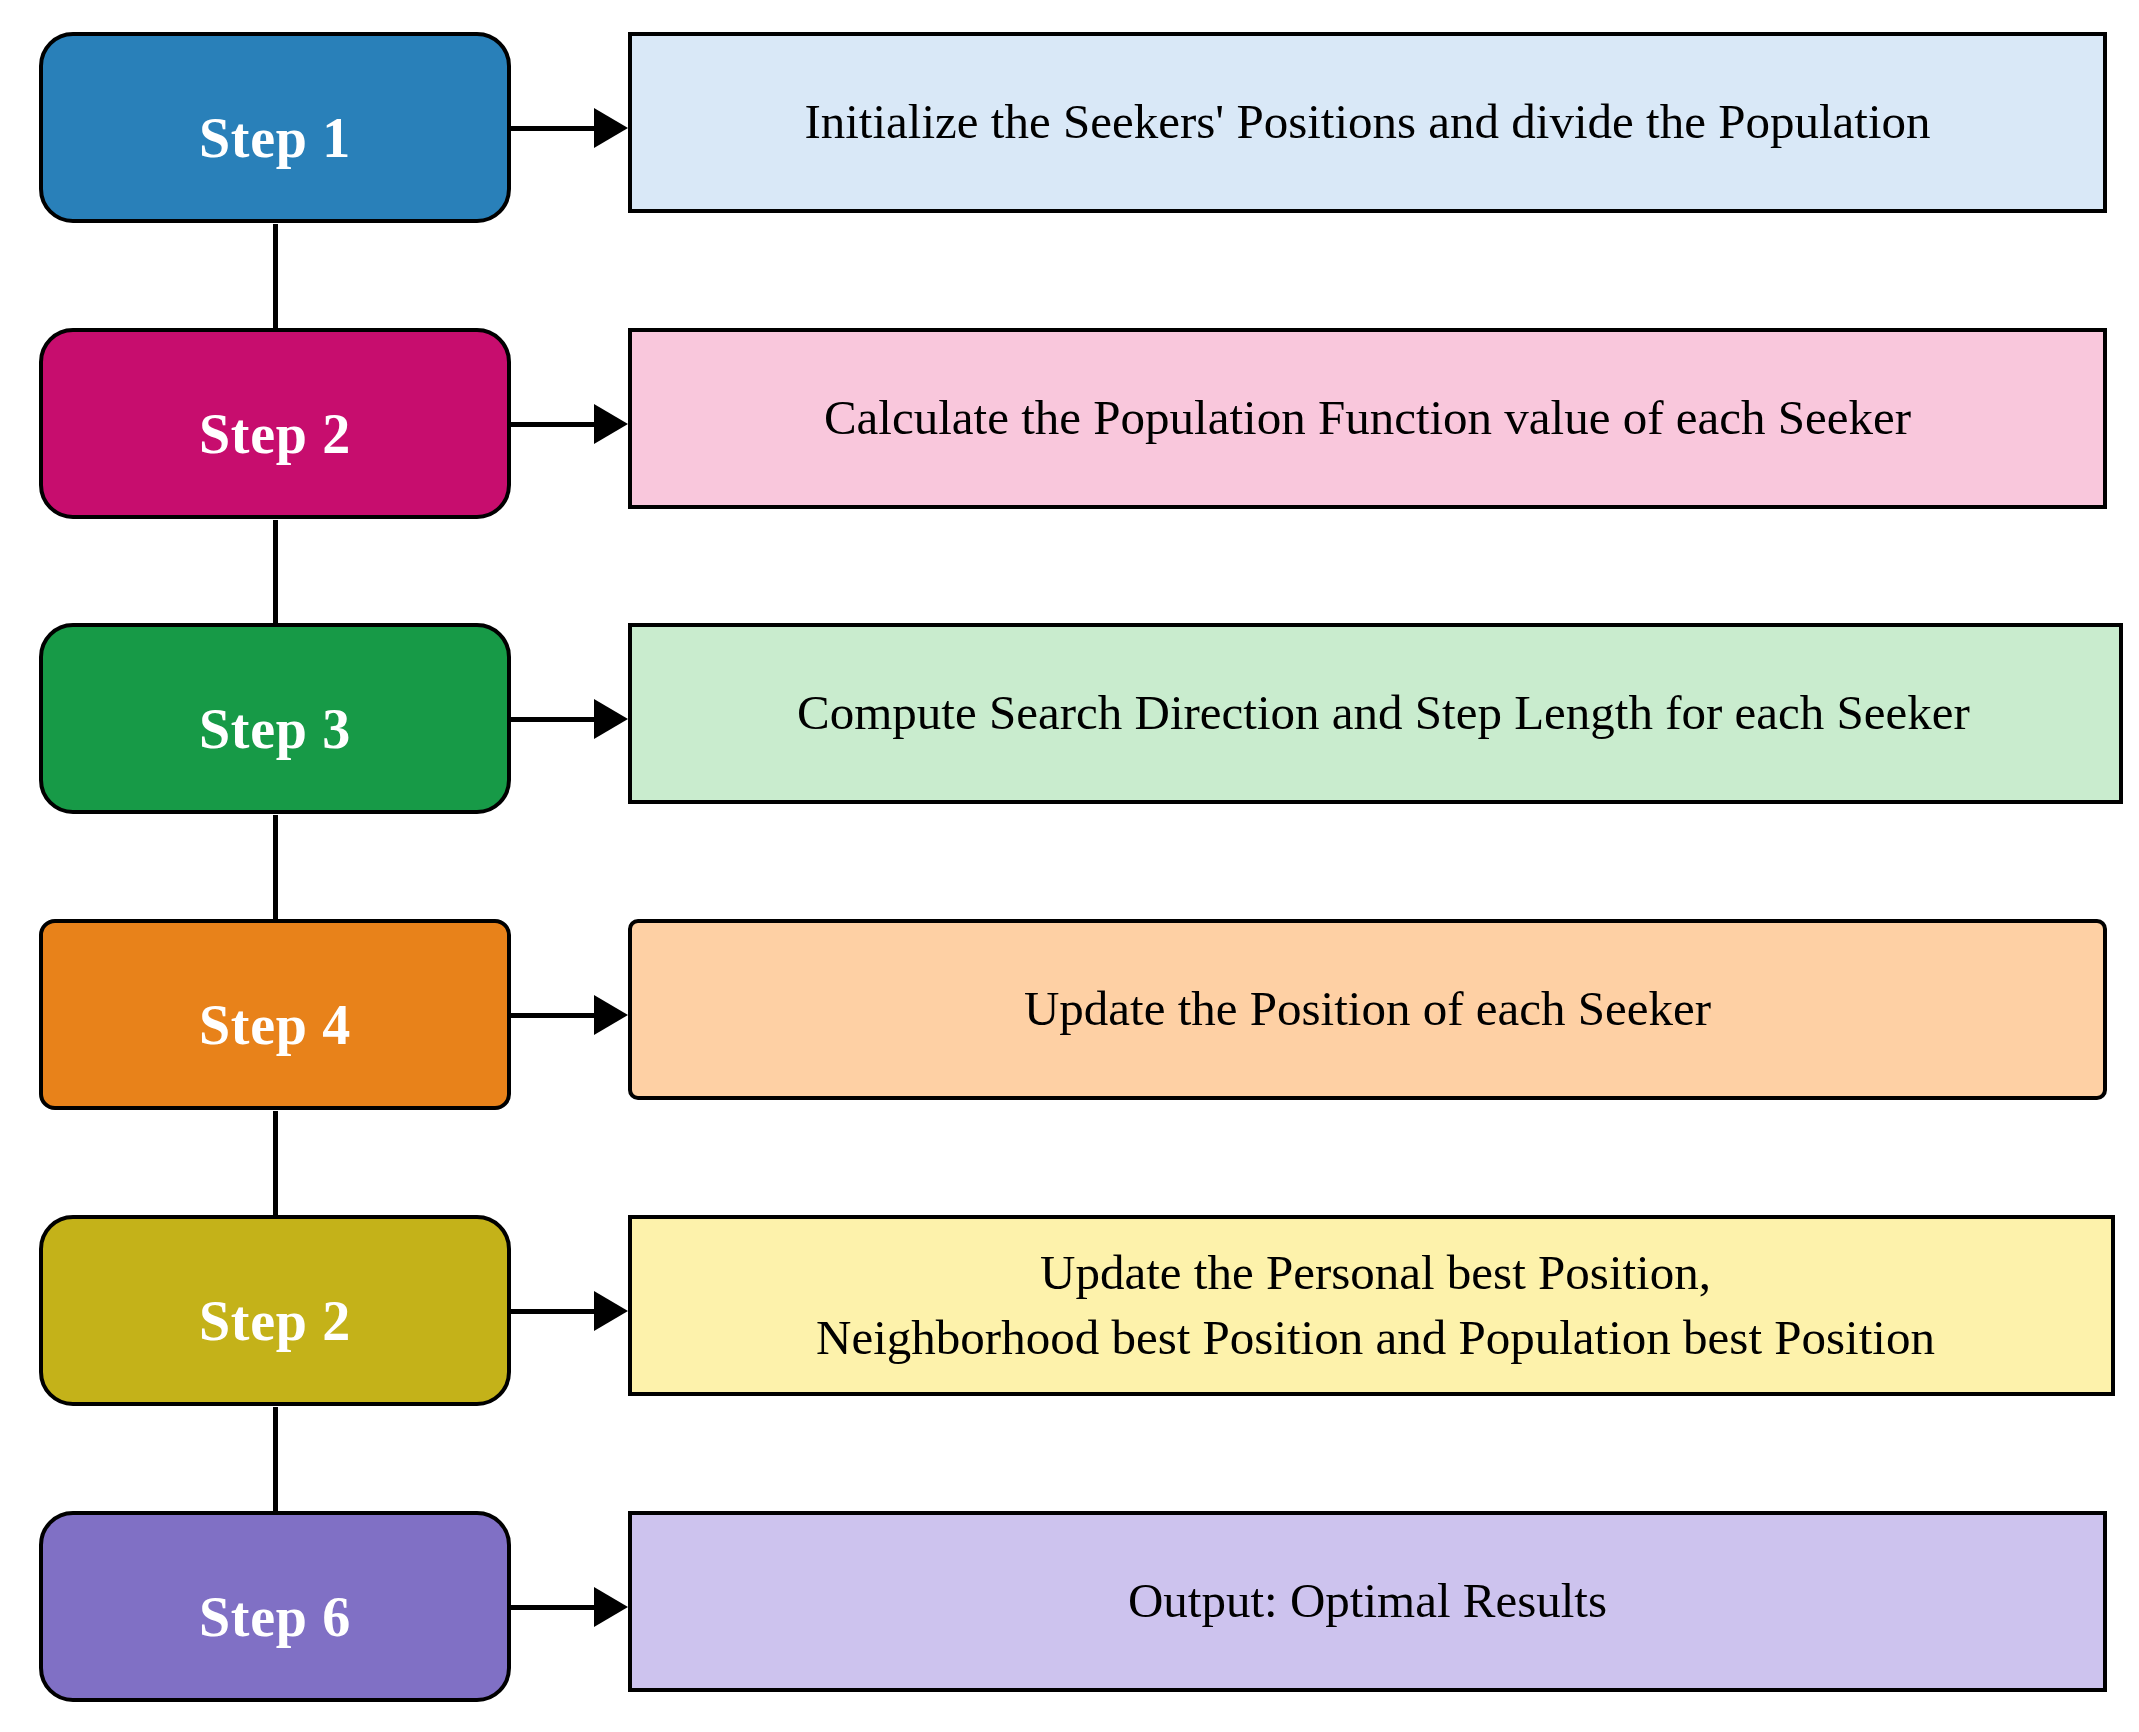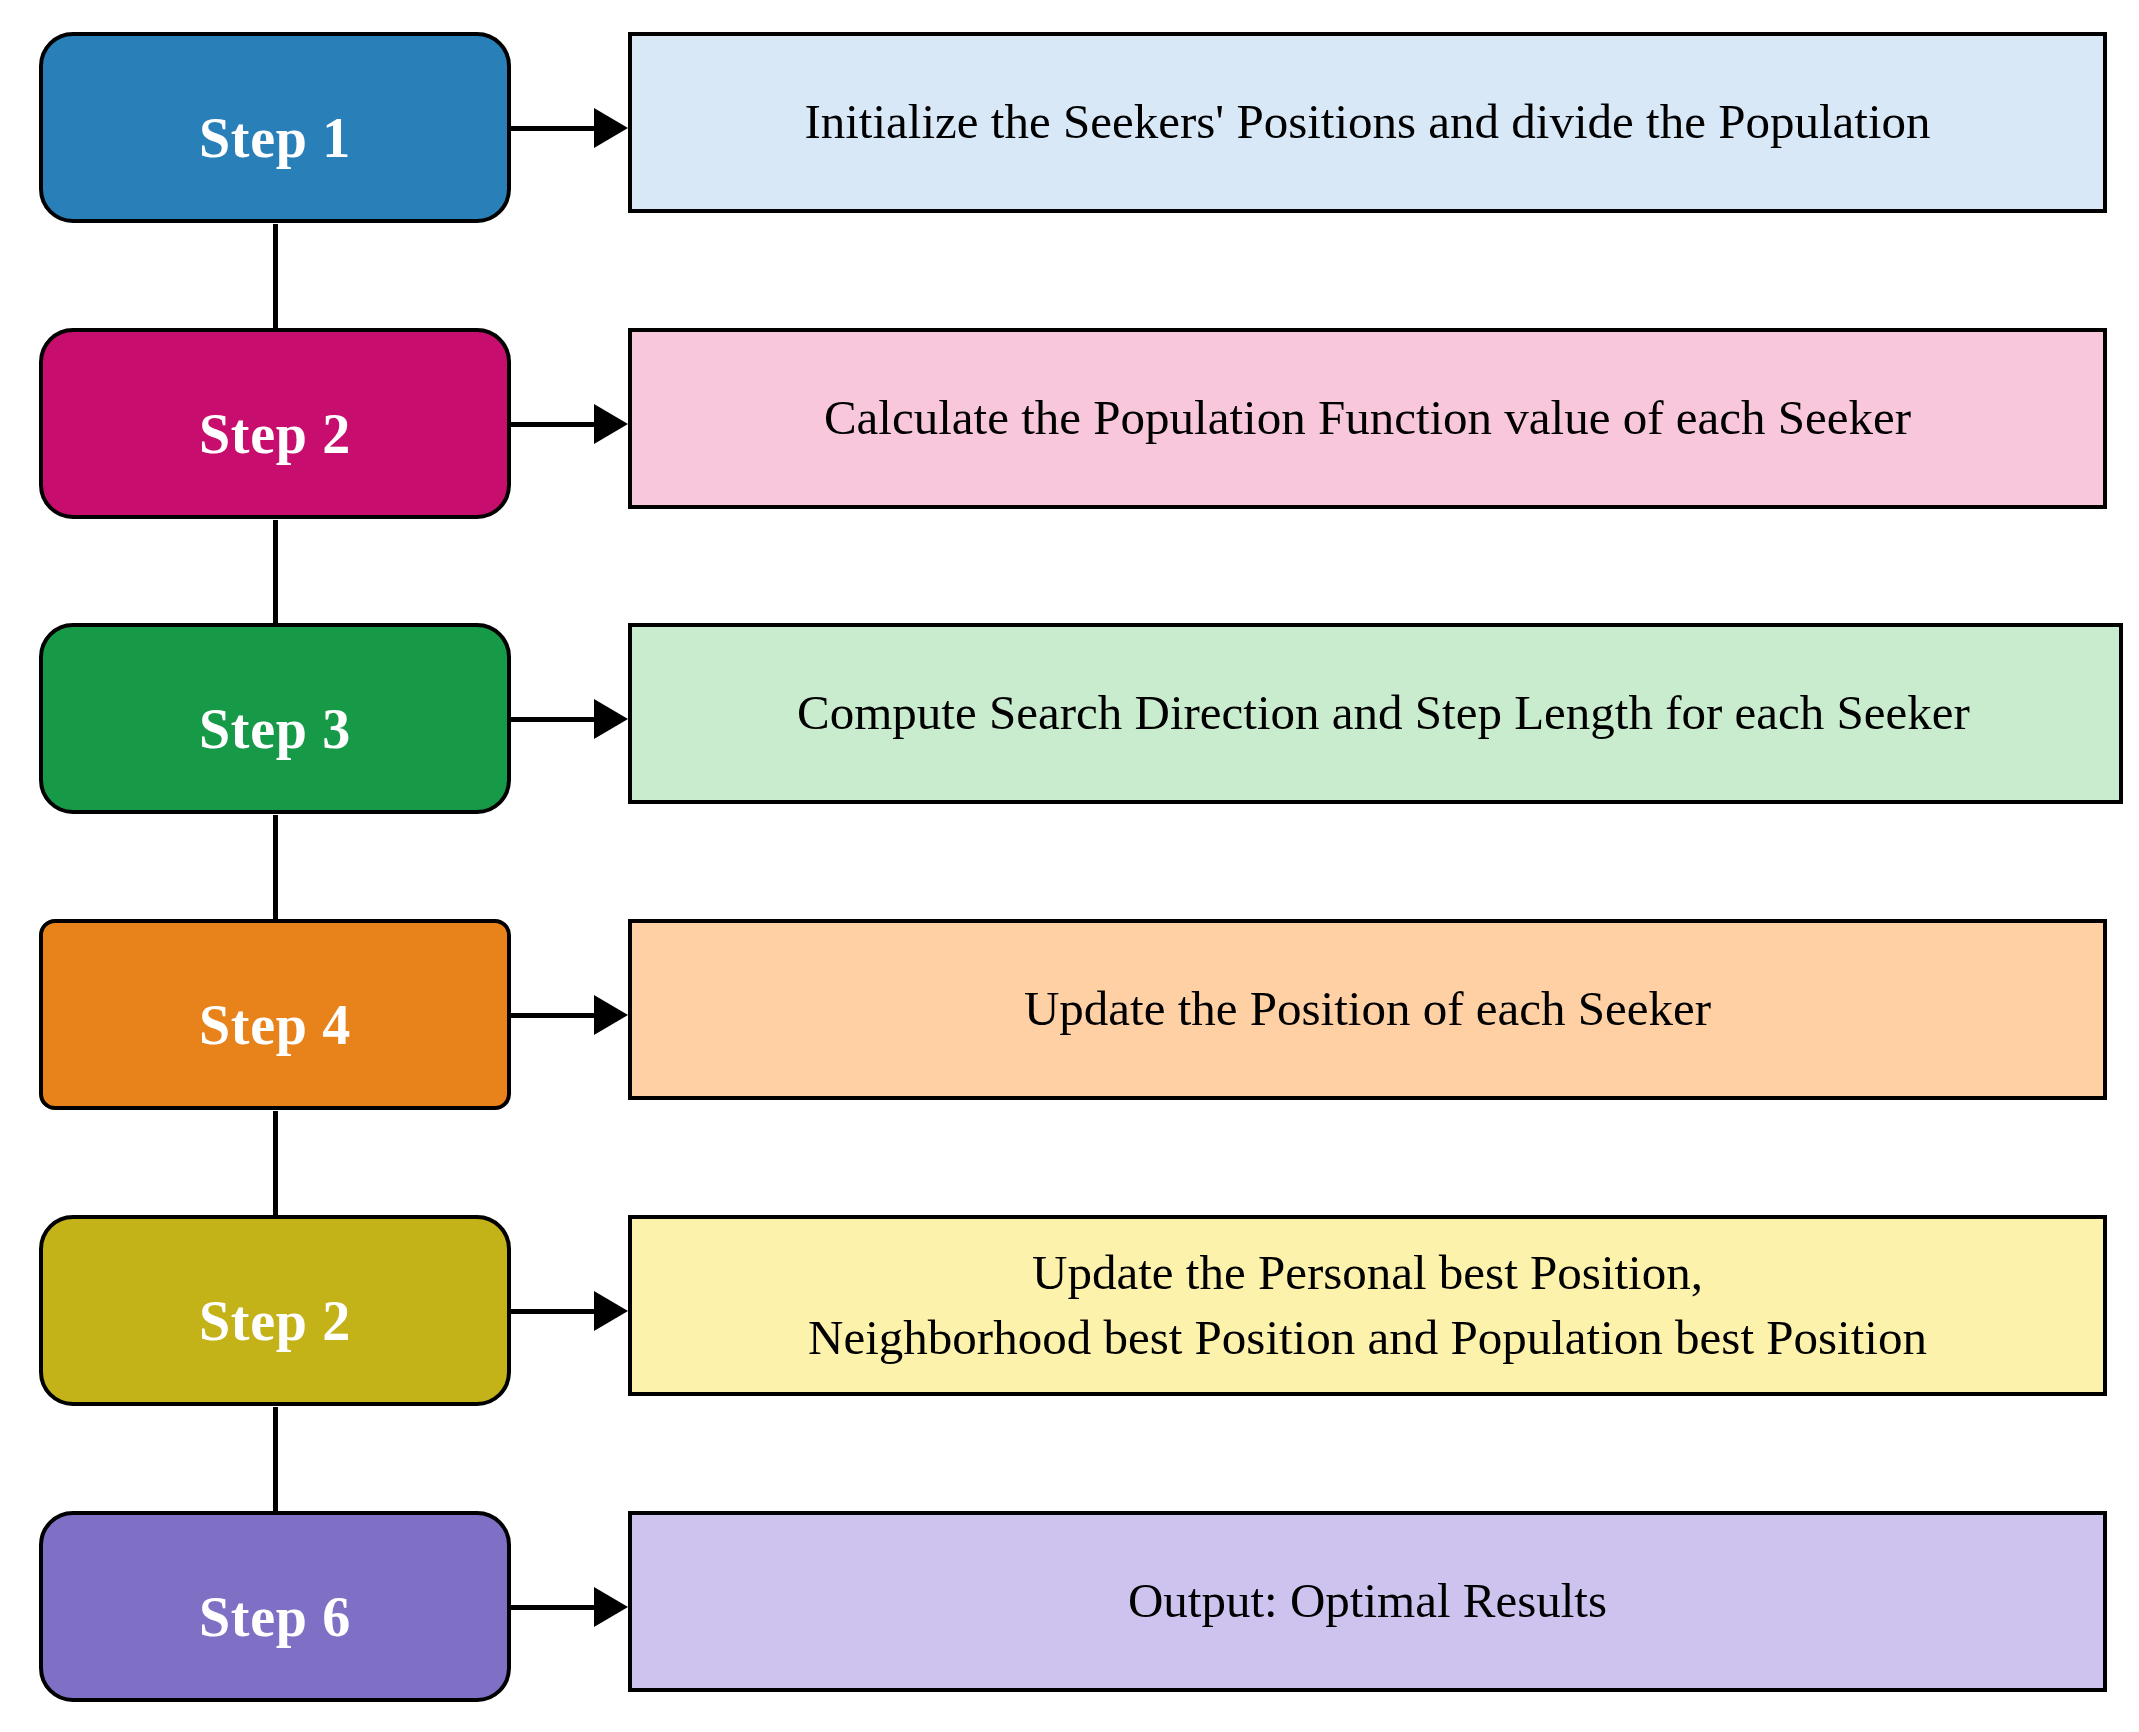--- a/index.html
+++ b/index.html
@@ -107,33 +107,33 @@
     </div>
   </div>
 
   <div class="row" style="top:919px">
     <div class="step-box" style="background-color: rgb(232, 130, 26); border-radius: 16px;">
       <span class="step-label">Step 4</span>
     </div>
     <div class="connector"></div>
     <div class="arrow-shaft"></div>
     <div class="arrow-head"></div>
-    <div class="desc-box" style="background-color: rgb(254, 208, 164);">
+    <div class="desc-box" style="background-color: rgb(254, 208, 164); border-radius: 10px;">
       <span class="desc-text">Update the Position of each Seeker</span>
     </div>
   </div>
 
   <div class="row" style="top:1215px">
     <div class="step-box" style="background-color: rgb(196, 178, 25);">
       <span class="step-label">Step 2</span>
     </div>
     <div class="connector"></div>
     <div class="arrow-shaft"></div>
     <div class="arrow-head"></div>
-    <div class="desc-box" style="background-color: rgb(253, 242, 171);">
+    <div class="desc-box" style="background-color: rgb(253, 242, 171); padding-left: 8px;">
       <span class="desc-text">Update the Personal best Position,
 Neighborhood best Position and Population best Position</span>
     </div>
   </div>
 
   <div class="row" style="top:1511px">
     <div class="step-box" style="background-color: rgb(128, 112, 197);">
       <span class="step-label">Step 6</span>
     </div>
     <div class="arrow-shaft"></div>

